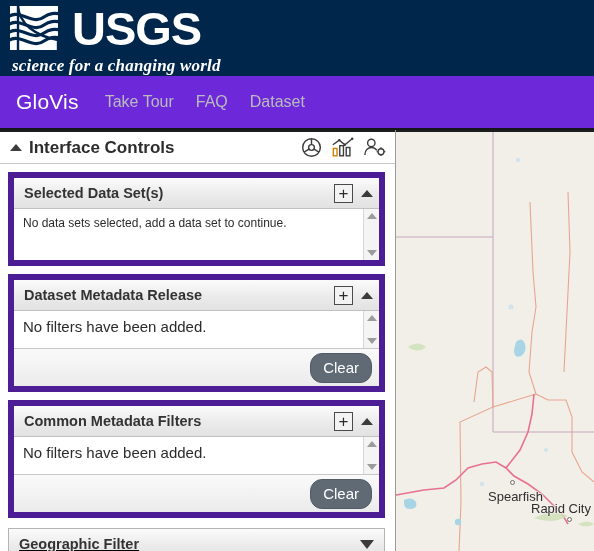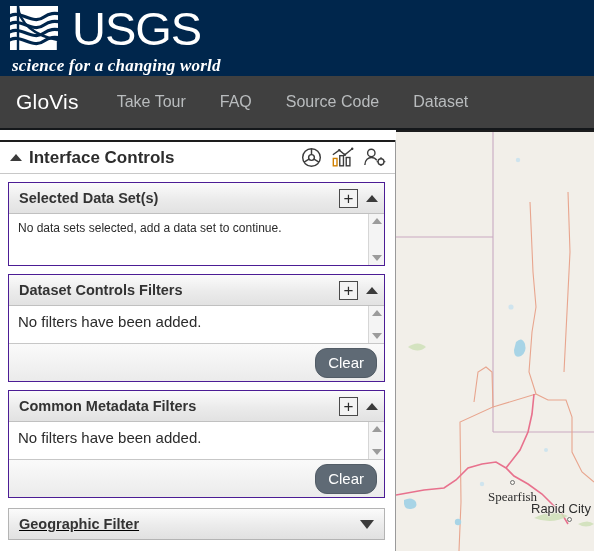--- a/index.html
+++ b/index.html
@@ -27,44 +27,43 @@
     background: #ffffff;
     margin-right: 6px;
     margin-top: 2px;
     position: relative;
     overflow: hidden;
   }
   #usgs-wordmark {
     font-family: "Liberation Sans", sans-serif;
     color: #ffffff;
     font-size: 47px;
-    font-weight: normal;
+    font-weight: bold;
     letter-spacing: -1px;
     line-height: 50px;
   }
   #usgs-tagline {
     position: absolute;
     left: 12px; top: 56px;
     color: #ffffff;
     font-size: 17px;
     font-style: italic;
     font-weight: bold;
     font-family: "Liberation Serif", serif;
     letter-spacing: .2px;
   }
 
   
   #main-nav {
     height: 54px;
-    background: #404040;
+    background: #6d28d9;
     display: flex;
     align-items: center;
     padding-left: 16px;
     border-bottom: 2px solid #14171a;
-    gap: 12px;
   }
   #brand-glovis {
     color: #ffffff;
     font-size: 21px;
     margin-right: 26px;
     letter-spacing: .2px;
   }
   .nav-link {
     color: #b9bcbe;
     font-size: 16px;
@@ -78,21 +77,20 @@
   #content {
     display: flex;
     height: 421px;
     background: #ffffff;
   }
   #left-pane {
     width: 396px;
     background: #ffffff;
     border-right: 1px solid #9a9a9a;
     position: relative;
-    margin-top: 10px;
   }
   #map-pane {
     flex: 1;
     position: relative;
     background: #f2efe9;
     border-top: 2px solid #1d1d1d;
     overflow: hidden;
   }
 
   
@@ -128,21 +126,21 @@
   .hdr-icon {
     margin-left: 8px;
     cursor: pointer;
     display: inline-flex;
     align-items: center;
   }
 
   
   .panel {
     margin: 8px 10px 0 8px;
-    border: 1px solid #4c1d95;
+    border: 6px solid #4c1d95;
     background: #ffffff;
   }
   .panel-head {
     height: 31px;
     background: linear-gradient(to bottom, #fbfbfb 0%, #ebebeb 55%, #e2e2e2 100%);
     display: flex;
     align-items: center;
     padding: 0 6px 0 10px;
     border-bottom: 1px solid #c0c0c0;
   }
@@ -263,21 +261,20 @@
     </div>
     <span id="usgs-wordmark">USGS</span>
   </div>
   <div id="usgs-tagline">science for a changing world</div>
 </div>
 
 <div id="main-nav">
   <span id="brand-glovis">GloVis</span>
   <span class="nav-link">Take Tour</span>
   <span class="nav-link">FAQ</span>
-  <span class="nav-link">Source Code</span>
   <span class="nav-link">Dataset</span>
 </div>
 
 <div id="content">
 
   <div id="left-pane">
 
     <div id="controls-bar">
       <div class="tri-up"></div>
       <span id="controls-title">Interface Controls</span>
@@ -322,21 +319,21 @@
         <span>No data sets selected, add a data set to continue.</span>
         <div class="scroll-rail">
           <span class="sc-up"></span>
           <span class="sc-dn"></span>
         </div>
       </div>
     </div>
 
     <div class="panel">
       <div class="panel-head">
-        <span class="panel-title">Dataset Controls Filters</span>
+        <span class="panel-title">Dataset Metadata Release</span>
         <span class="plus-box">+</span>
         <span class="tri-up" style="margin-right:0"></span>
       </div>
       <div class="panel-body body-short">
         <span>No filters have been added.</span>
         <div class="scroll-rail">
           <span class="sc-up"></span>
           <span class="sc-dn"></span>
         </div>
       </div>
@@ -409,18 +406,18 @@
 
       <g fill="#cfe0b8" stroke="none" opacity="0.85">
         <path d="M12 215 q10 -7 18 0 q-8 7 -18 0 z"></path>
         <path d="M138 386 q18 -10 34 -2 q-16 9 -34 2 z"></path>
         <path d="M182 392 q10 -5 16 0 q-8 5 -16 0 z"></path>
       </g>
     </svg>
 
     
     <span class="city-dot" style="left:114px; top:348px;"></span>
-    <span class="map-label" style="left:92px; top:357px;font-family:Liberation Serif, serif;">Spearfish</span>
+    <span class="map-label" style="left:92px; top:357px;">Spearfish</span>
 
     <span class="city-dot" style="left:171px; top:385px;"></span>
     <span class="map-label" style="left:135px; top:369px;">Rapid City</span>
   </div>
 </div>
 
 </body></html>

